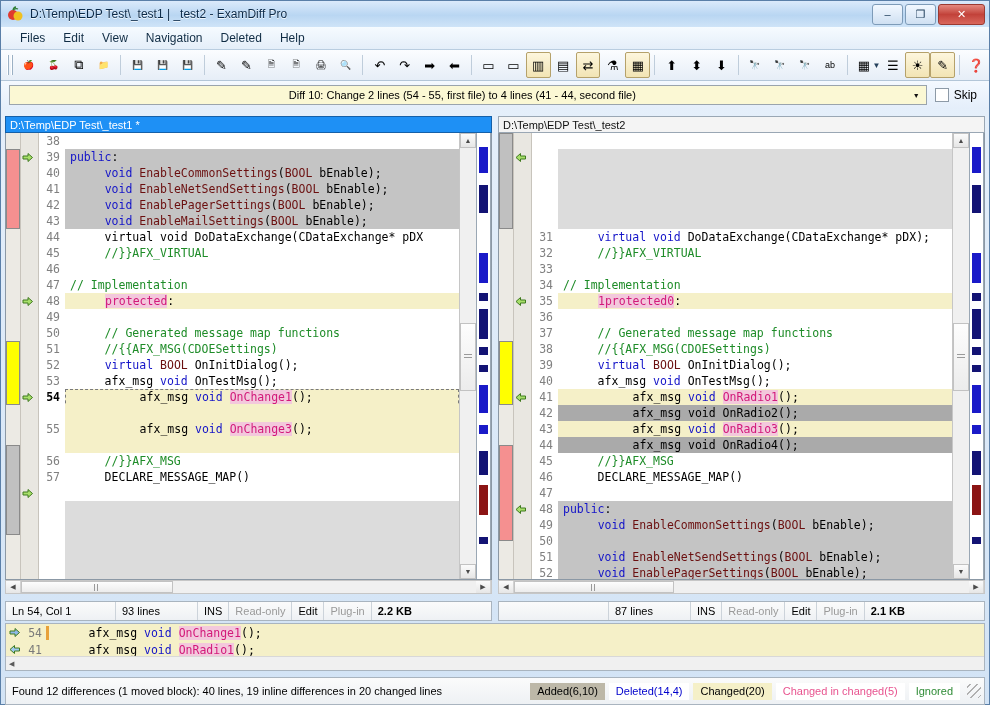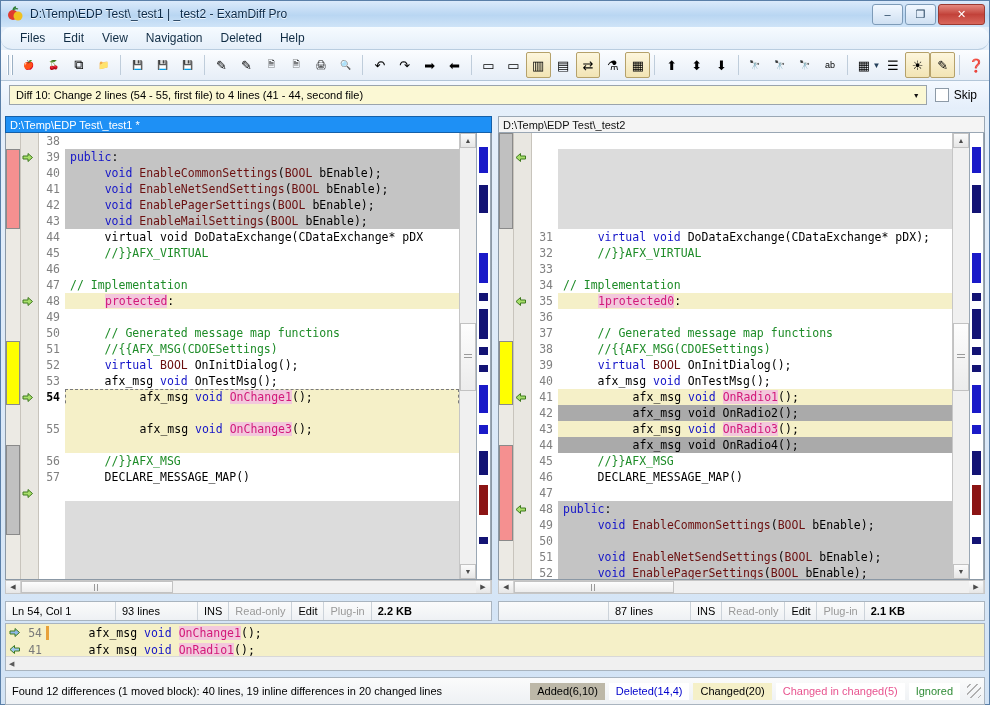--- a/index.html
+++ b/index.html
@@ -20,41 +20,41 @@
   .wbtn{width:29px;height:19px;border:1px solid #7d9bb8;border-radius:3px;
         background:linear-gradient(#f2f8ff,#cfe0f2);
         display:flex;align-items:center;justify-content:center;
         font-size:11px;color:#24425e;}
   .wbtn.close{width:45px;border-color:#9b3a31;color:#fff;
         background:linear-gradient(#e58a80,#c2423a 50%,#d9675c);}
 
   
   .menubar{height:22px;display:flex;align-items:center;padding-left:10px;
            background:linear-gradient(#f6fbff,#e4eef9);
-           border-bottom:1px solid #b9cde0;border-radius:11px;}
+           border-bottom:1px solid #b9cde0;}
   .menuitem{padding:2px 9px;font-size:12px;color:#102c44;}
 
   
   .toolbar{height:30px;display:flex;align-items:center;padding-left:6px;
            background:linear-gradient(#fbfdff,#e6eef7);
            border-bottom:1px solid #b3c6d8;}
   .grip{width:6px;height:20px;margin-right:4px;
         background:repeating-linear-gradient(90deg,#fff 0 1px,#9bb0c4 1px 2px,transparent 2px 4px);}
   .tb{width:24px;height:24px;display:flex;align-items:center;justify-content:center;
       border:1px solid transparent;border-radius:2px;}
   .tb.framed{border:1px solid #b5a16a;background:linear-gradient(#fdf6dd,#f2e4b4);}
   .tbsep{width:1px;height:20px;background:#bfcddb;margin:0 4px;}
   .tbcaret{font-size:8px;margin-left:-4px;color:#25405c;}
 
   
   .navbar{height:28px;display:flex;align-items:center;padding:0 8px;
           background:linear-gradient(#f4f9ff,#e4eefa);gap:8px;}
   .combo{flex:1 1 auto;height:20px;background:#fbf8d4;border:1px solid #9aa4ad;
          display:flex;align-items:center;padding:0 2px 0 6px;box-sizing:border-box;}
-  .combo-text{flex:1 1 auto;font-size:11px;white-space:nowrap;overflow:hidden;}
+  .combo-text{flex:1 1 auto;font-size:11px;white-space:nowrap;overflow:hidden;text-align:center;}
   .combo-arrow{width:15px;height:17px;display:flex;align-items:center;justify-content:center;
                font-size:7px;color:#111;}
   .skip{display:flex;align-items:center;gap:5px;font-size:12px;padding-right:4px;}
   .chk{width:12px;height:12px;border:1px solid #8d9aa7;background:#fff;}
 
   
   .panes{position:absolute;left:4px;top:115px;right:4px;height:478px;display:flex;gap:6px;}
   .pane{flex:1 1 50%;display:flex;flex-direction:column;min-width:0;}
   .pane-hdr{height:17px;line-height:17px;padding-left:4px;font-size:11px;box-sizing:border-box;
             border:1px solid #7f99b2;white-space:nowrap;overflow:hidden;}

